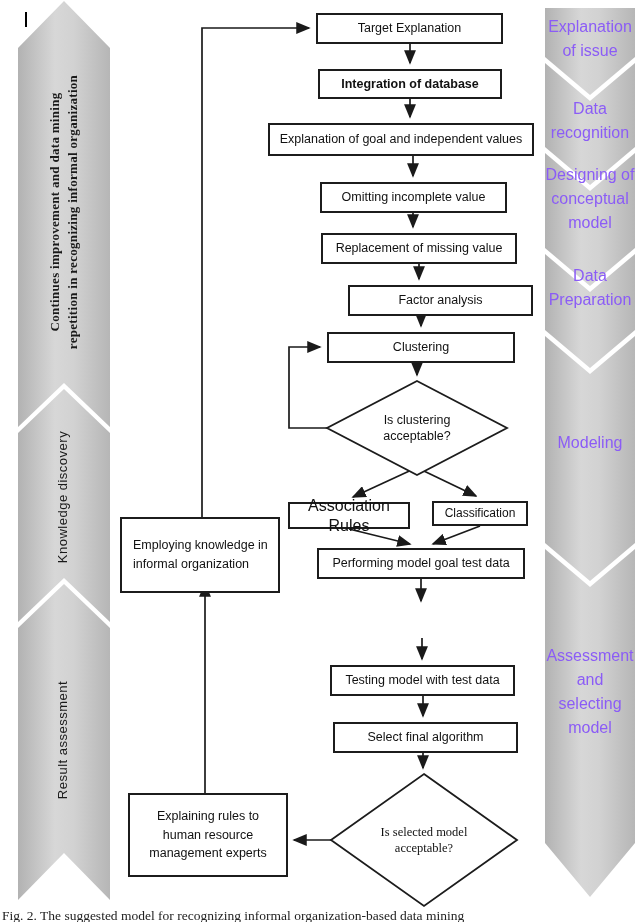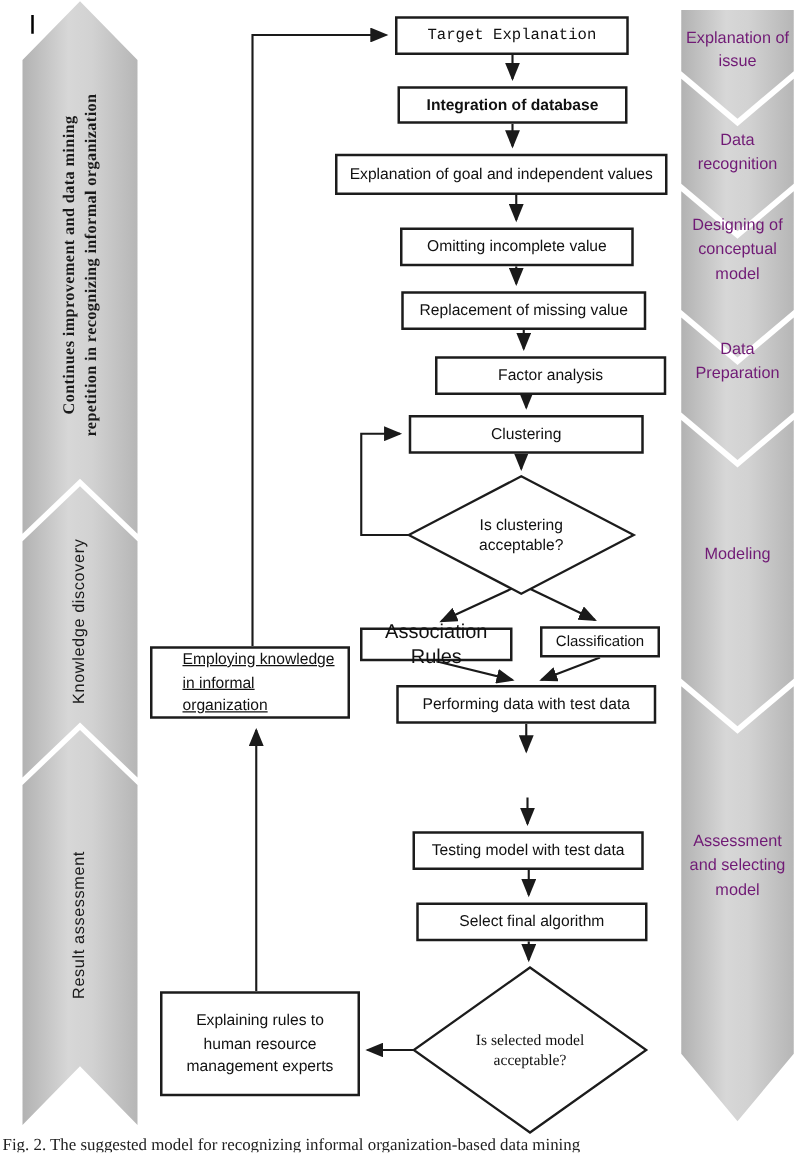--- a/index.html
+++ b/index.html
@@ -6,21 +6,21 @@
   .screen{position:relative;width:640px;height:922px;background:#ffffff;overflow:hidden;
           font-family:"Liberation Sans",sans-serif;color:#111;}
   svg.layer{position:absolute;left:0;top:0;width:640px;height:922px;}
   .fbox{position:absolute;background:#fff;border:2px solid #1c1c1c;box-sizing:border-box;
         display:flex;align-items:center;justify-content:center;text-align:center;
         font-size:12.5px;line-height:1.2;}
   .dtext{position:absolute;display:flex;align-items:center;justify-content:center;
          text-align:center;font-size:12.5px;line-height:1.3;}
   .serif{font-family:"Liberation Serif",serif;}
   .rlabel{position:absolute;left:545px;width:90px;display:flex;align-items:center;
-          justify-content:center;text-align:center;font-size:13px;line-height:1.5;color:#701a75;}
+          justify-content:center;text-align:center;font-size:16px;line-height:1.5;color:#8b5cf6;}
   .llabel{position:absolute;transform:rotate(-90deg);transform-origin:center;
           display:flex;flex-direction:column;align-items:center;justify-content:center;
           text-align:center;color:#1a1a1a;}
   .l1{font-family:"Liberation Serif",serif;font-weight:bold;font-size:13px;
       letter-spacing:0.3px;white-space:nowrap;line-height:1.35;}
   .l2{font-size:13px;letter-spacing:0.5px;white-space:nowrap;}
   .tick{position:absolute;left:25px;top:12px;width:2px;height:15px;background:#000;}
   .caption{position:absolute;left:2px;top:908px;width:636px;font-family:"Liberation Serif",serif;
            font-size:13.5px;color:#222;white-space:nowrap;}
 </style>
@@ -96,33 +96,33 @@
     <div class="l2">Result assessment</div>
   </div>
 
   <div class="rlabel" style="top:16px;height:46px;">Explanation of issue</div>
   <div class="rlabel" style="top:101px;height:40px;">Data recognition</div>
   <div class="rlabel" style="top:170px;height:58px;">Designing of conceptual model</div>
   <div class="rlabel" style="top:268px;height:40px;">Data Preparation</div>
   <div class="rlabel" style="top:433px;height:20px;">Modeling</div>
   <div class="rlabel" style="top:652px;height:80px;">Assessment and selecting model</div>
 
-  <div class="fbox" style="left:316px;top:13px;width:187px;height:31px;font-family:Liberation Mono, monospace;">Target Explanation</div>
+  <div class="fbox" style="left:316px;top:13px;width:187px;height:31px;">Target Explanation</div>
   <div class="fbox" style="left:318px;top:69px;width:184px;height:30px;font-weight:bold;">Integration of database</div>
   <div class="fbox" style="left:268px;top:123px;width:266px;height:33px;">Explanation of goal and independent values</div>
   <div class="fbox" style="left:320px;top:182px;width:187px;height:31px;">Omitting incomplete value</div>
   <div class="fbox" style="left:321px;top:233px;width:196px;height:31px;">Replacement of missing value</div>
   <div class="fbox" style="left:325px;top:285px;width:185px;height:31px;margin-left:23px;">Factor analysis</div>
   <div class="fbox" style="left:327px;top:332px;width:188px;height:31px;">Clustering</div>
   <div class="fbox" style="left:288px;top:502px;width:122px;height:27px;font-size:16px;">Association Rules</div>
   <div class="fbox" style="left:432px;top:501px;width:96px;height:25px;font-size:12px;">Classification</div>
-  <div class="fbox" style="left:317px;top:548px;width:208px;height:31px;">Performing data with test data</div>
+  <div class="fbox" style="left:317px;top:548px;width:208px;height:31px;">Performing model goal test data</div>
   <div class="fbox" style="left:330px;top:665px;width:185px;height:31px;">Testing model with test data</div>
   <div class="fbox" style="left:333px;top:722px;width:185px;height:31px;">Select final algorithm</div>
   <div class="fbox" style="left:128px;top:793px;width:160px;height:84px;line-height:1.5;padding:2px 8px;">Explaining rules to human resource management experts</div>
-  <div class="fbox" style="left:120px;top:517px;width:160px;height:58px;justify-content:flex-start;text-align:left;line-height:1.5;padding:2px 6px 2px 24px;text-decoration:underline;">Employing knowledge in informal organization</div>
+  <div class="fbox" style="left:120px;top:517px;width:160px;height:76px;justify-content:flex-start;text-align:left;line-height:1.5;padding:2px 6px 2px 11px;">Employing knowledge in informal organization</div>
 
   <div class="dtext" style="left:357px;top:406px;width:120px;height:44px;">Is clustering acceptable?</div>
   <div class="dtext serif" style="left:379px;top:800px;width:90px;height:80px;">Is selected model acceptable?</div>
 
   <div class="caption">Fig. 2. The suggested model for recognizing informal organization-based data mining</div>
 
 </div>
 
 </body></html>

